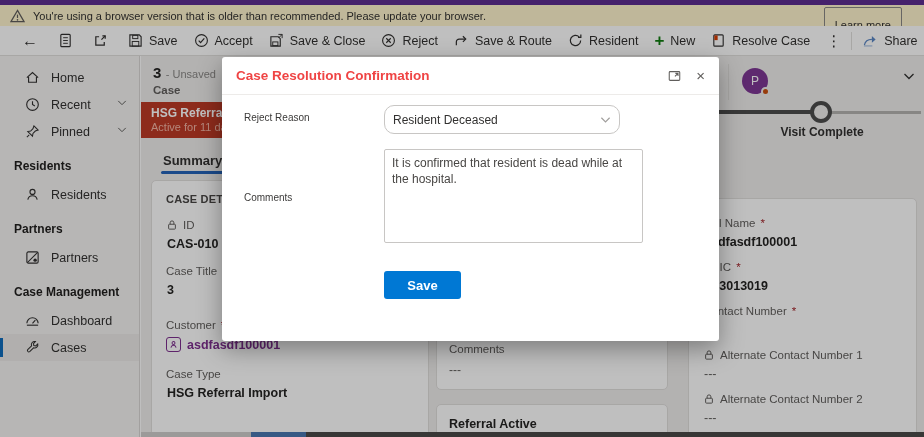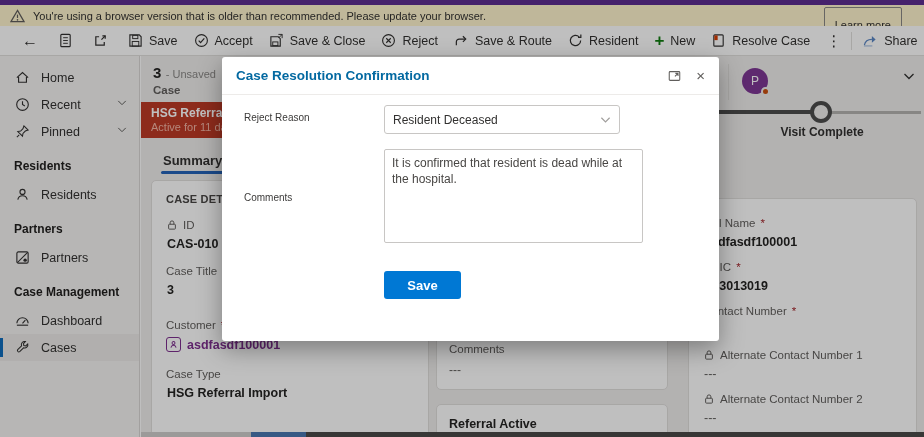--- a/index.html
+++ b/index.html
@@ -23,21 +23,21 @@
   .tb-spacer { width:104px; }
   .tb-btn { display:flex; align-items:center; gap:6px; padding:0 8px; height:28px; font-size:12.5px; color:#323130; cursor:pointer; white-space:nowrap; }
   .tb-btn .glyph { font-size:16px; line-height:16px; color:#323130; }
   .tb-sep { width:1px; height:18px; background:#e1dfdd; margin:0 2px; }
   #share-zone { margin-left:auto; display:flex; align-items:center; margin-right:4px; }
   .plus { color:#107c10; font-size:17px; font-weight:bold; line-height:16px; }
   .more-v { font-size:15px; color:#323130; letter-spacing:0; }
 
   
   #sidebar { left:0; top:56px; width:140px; height:381px; background:#f4f3f2; border-right:1px solid #d8d6d4; }
-  .nav-item { display:flex; align-items:center; gap:11px; height:27px; padding-left:15px; position:relative; cursor:pointer; font-size:12.5px; color:#323130; }
+  .nav-item { display:flex; align-items:center; gap:11px; height:27px; padding-left:25px; position:relative; cursor:pointer; font-size:12.5px; color:#323130; }
   .nav-item.selected { background:#eceae8; }
   .nav-item.selected::before { content:""; position:absolute; left:0; top:4px; bottom:4px; width:3px; background:#0f6cbd; }
   .nav-group { font-size:12px; font-weight:bold; color:#201f1e; padding:14px 0 8px 14px; }
   .nav-chev { position:absolute; right:12px; top:8px; }
 
   
   #content { left:141px; top:56px; width:783px; height:381px; background:#efeeed; }
   #case-title-row { position:absolute; left:12px; top:8px; }
   #case-title-row .t1 { font-size:15px; font-weight:bold; color:#252423; }
   #case-title-row .t2 { font-size:11px; color:#8a8886; font-weight:normal; }
@@ -88,25 +88,25 @@
   #card-resident { left:547px; top:142px; width:229px; height:295px; padding:6px 0 0 14px; }
   #card-resident .fld { margin-top:12px; }
 
   
   .bstrip { position:absolute; top:432px; height:5px; }
 
   
   #overlay { left:0; top:0; width:924px; height:437px; background:rgba(0,0,0,.25); z-index:40; }
   #modal { left:222px; top:57px; width:497px; height:284px; background:#fff; border-radius:3px; box-shadow:0 8px 24px rgba(0,0,0,.35); z-index:50; }
   #modal-header { height:38px; border-bottom:1px solid #edebe9; display:flex; align-items:center; padding:0 14px; }
-  #modal-title { font-size:13.5px; font-weight:bold; color:#0369a1; }
+  #modal-title { font-size:13.5px; font-weight:bold; color:#ef4444; }
   #modal-icons { margin-left:auto; display:flex; gap:14px; align-items:center; }
   #modal-close { font-size:15px; color:#605e5c; cursor:pointer; line-height:14px; }
   .m-row { position:absolute; left:22px; font-size:10px; color:#3b3a39; }
-  #dd-reject { position:absolute; left:162px; top:48px; width:236px; height:29px; border:1px solid #c8c6c4; border-radius:3px; background:#fff; display:flex; align-items:center; padding:0 8px; cursor:pointer; }
+  #dd-reject { position:absolute; left:162px; top:48px; width:236px; height:29px; border:1px solid #c8c6c4; border-radius:10px; background:#fff; display:flex; align-items:center; padding:0 8px; cursor:pointer; }
   #dd-reject .dd-val { font-size:12px; color:#323130; flex:1; }
   #ta-comments { position:absolute; left:162px; top:92px; width:259px; height:94px; border:1px solid #c8c6c4; border-radius:2px; font-family:inherit; font-size:12px; color:#484644; padding:5px 7px; resize:none; line-height:1.35; }
   #modal-save { position:absolute; left:162px; top:214px; width:77px; height:28px; background:#0078d4; color:#fff; border:none; border-radius:3px; font-size:13px; font-weight:bold; font-family:inherit; cursor:pointer; }
 </style>
 </head>
 <body>
 
 <div class="abs" id="purple-strip"></div>
 
 <div class="abs" id="browser-banner">

